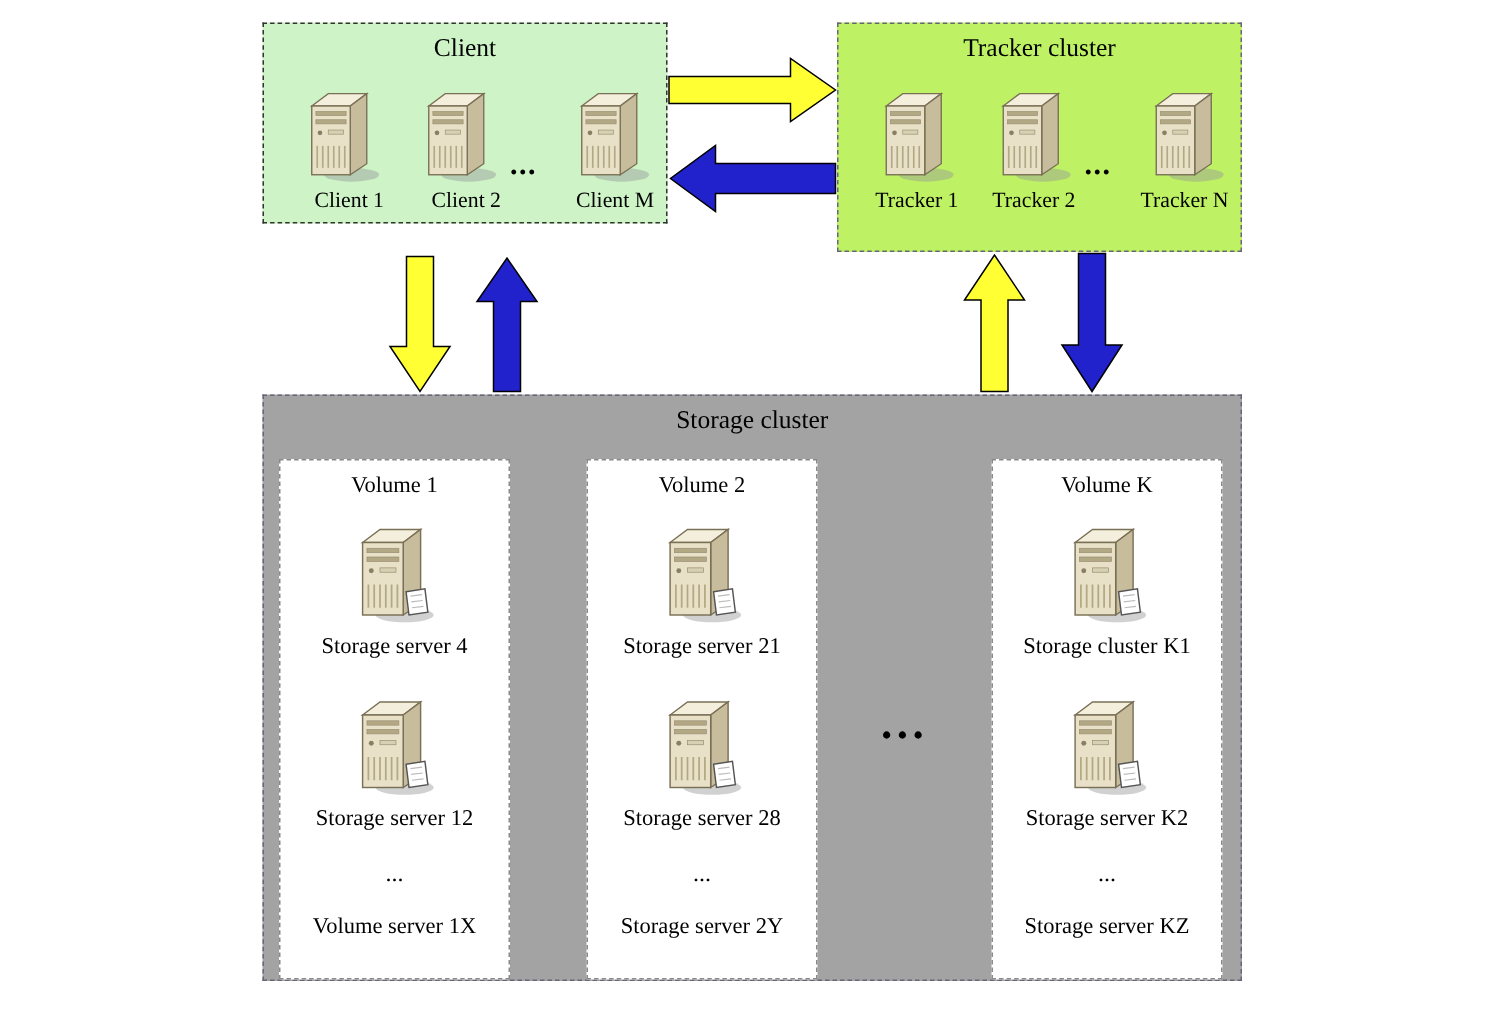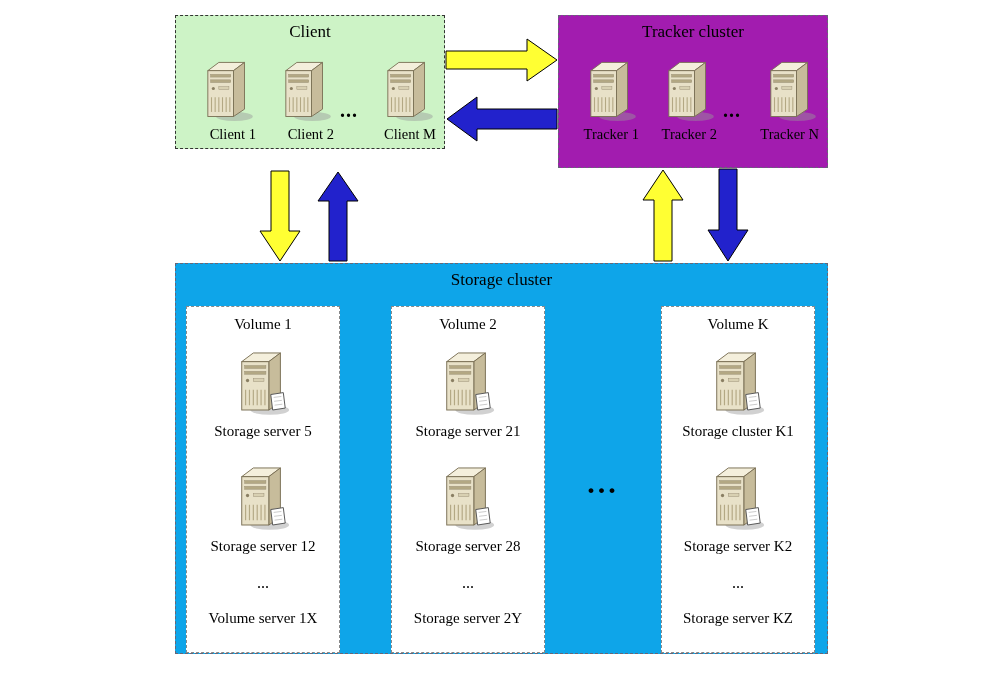--- a/index.html
+++ b/index.html
@@ -7,25 +7,25 @@
     position:relative;width:999px;height:676px;background:#ffffff;overflow:hidden;
     font-family:"Liberation Serif","DejaVu Serif",serif;color:#000;
   }
   .cluster{position:absolute;box-sizing:border-box;}
   .cluster.client{
     left:175px;top:15px;width:270px;height:134px;
     background:#CDF3C6;border:1.6px dashed #333;
   }
   .cluster.tracker{
     left:558px;top:15px;width:270px;height:153px;
-    background:#a21caf;border:1.4px dashed #667;
+    background:#bef264;border:1.4px dashed #667;
   }
   .cluster.storage{
     left:175px;top:263px;width:653px;height:391px;
-    background:#0ea5e9;border:1.4px dashed #667;
+    background:#a3a3a3;border:1.4px dashed #667;
   }
   .cluster-title{
     position:absolute;top:6px;left:0;width:100%;text-align:center;
     font-size:17px;line-height:20px;
   }
   .node-row{
     position:absolute;top:40px;left:0;width:100%;
     display:flex;justify-content:center;align-items:flex-start;gap:6px;
   }
   .node{width:72px;display:flex;flex-direction:column;align-items:flex-end;}
@@ -144,21 +144,21 @@
   </div>
 
   <div class="cluster storage">
     <div class="cluster-title">Storage cluster</div>
 
     <div class="volume v1">
       <div class="volume-title">Volume 1</div>
       <svg class="srv big">
           <use href="#server-tower-doc"></use>
         </svg>
-      <div class="node-label">Storage server 5</div>
+      <div class="node-label">Storage server 4</div>
       <svg class="srv big">
           <use href="#server-tower-doc"></use>
         </svg>
       <div class="node-label">Storage server 12</div>
       <div class="vol-ellipsis">...</div>
       <div class="more-label">Volume server 1X</div>
     </div>
 
     <div class="volume v2">
       <div class="volume-title">Volume 2</div>

